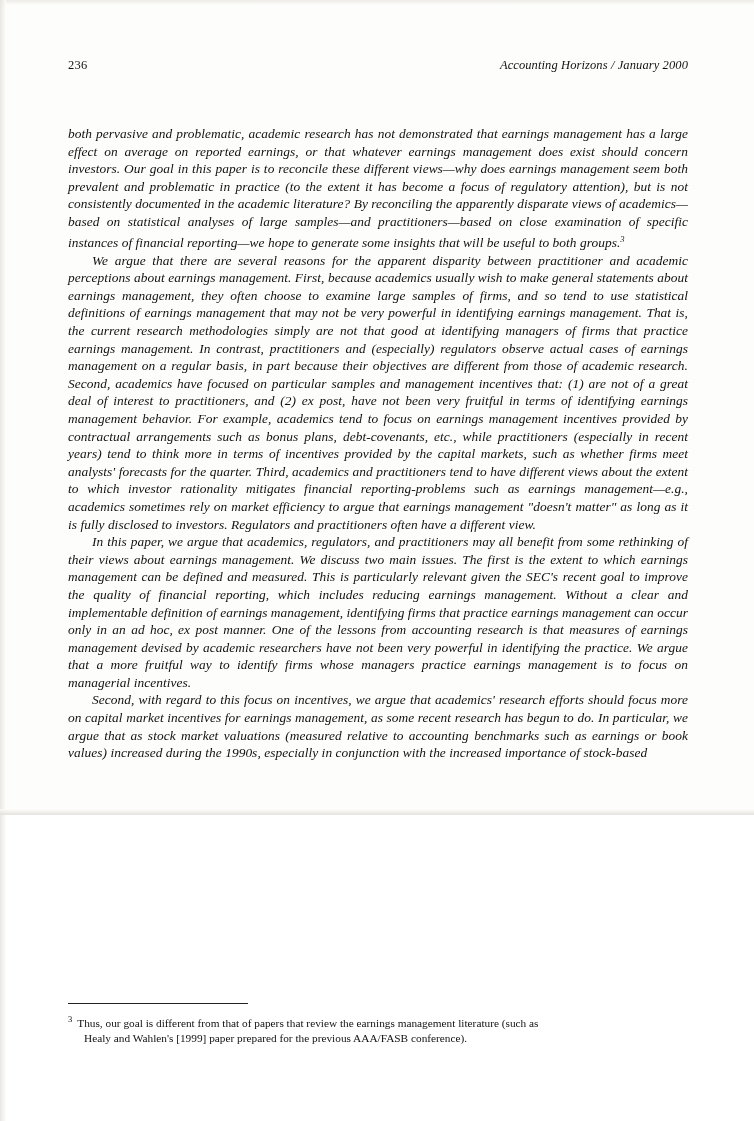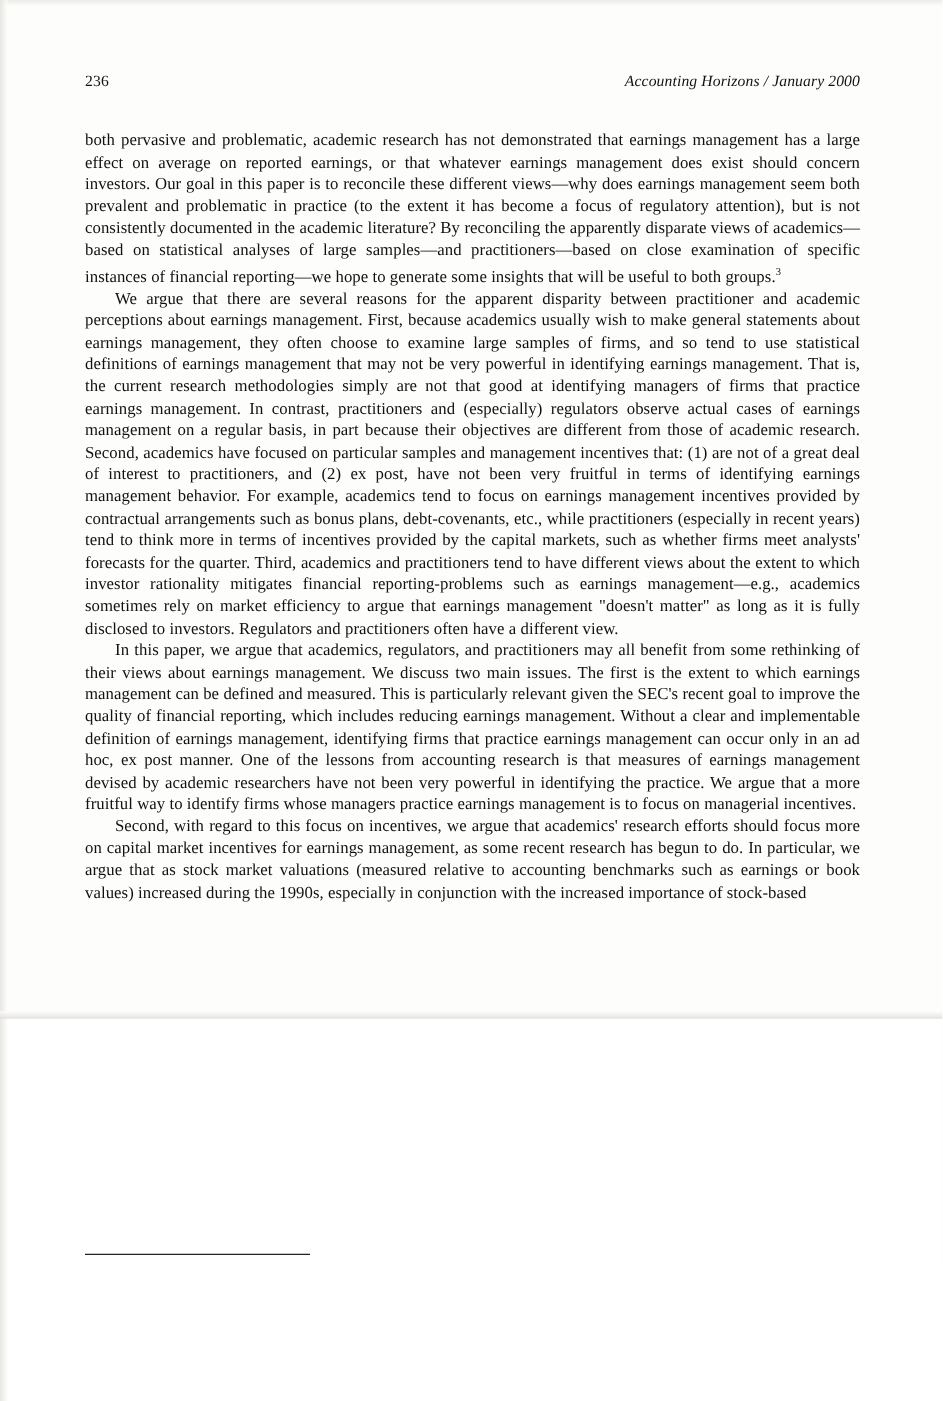--- a/index.html
+++ b/index.html
@@ -39,22 +39,23 @@
     letter-spacing: 0.2px;
   }
   .journal-ref {
     font-style: italic;
     font-size: 12.5px;
     letter-spacing: 0.1px;
   }
   .body-col {
     position: absolute;
     left: 68px;
-    top: 103px;
+    top: 125px;
     width: 620px;
+    font-style: italic;
   }
   p.para {
     margin: 0;
     font-size: 13.4px;
     line-height: 17.6px;
     text-align: justify;
     text-justify: inter-word;
     hyphens: none;
     letter-spacing: 0.05px;
   }
@@ -133,14 +134,18 @@
 
   <div class="body-col">
     <p class="para"><span>both pervasive and problematic, academic research has not demonstrated that earnings management has a large effect on average on reported earnings, or that whatever earnings management does exist should concern investors. Our goal in this paper is to reconcile these different views—why does earnings management seem both prevalent and problematic in practice (to the extent it has become a focus of regulatory attention), but is not consistently documented in the academic literature? By reconciling the apparently disparate views of academics—based on statistical analyses of large samples—and practitioners—based on close examination of specific instances of financial reporting—we hope to generate some insights that will be useful to both groups.</span><sup class="fn-ref">3</sup></p>
     <p class="para indent">We argue that there are several reasons for the apparent disparity between practitioner and academic perceptions about earnings management. First, because academics usually wish to make general statements about earnings management, they often choose to examine large samples of firms, and so tend to use statistical definitions of earnings management that may not be very powerful in identifying earnings management. That is, the current research methodologies simply are not that good at identifying managers of firms that practice earnings management. In contrast, practitioners and (especially) regulators observe actual cases of earnings management on a regular basis, in part because their objectives are different from those of academic research. Second, academics have focused on particular samples and management incentives that: (1) are not of a great deal of interest to practitioners, and (2) ex post, have not been very fruitful in terms of identifying earnings management behavior. For example, academics tend to focus on earnings management incentives provided by contractual arrangements such as bonus plans, debt-covenants, etc., while practitioners (especially in recent years) tend to think more in terms of incentives provided by the capital markets, such as whether firms meet analysts' forecasts for the quarter. Third, academics and practitioners tend to have different views about the extent to which investor rationality mitigates financial reporting-problems such as earnings management—e.g., academics sometimes rely on market efficiency to argue that earnings management "doesn't matter" as long as it is fully disclosed to investors. Regulators and practitioners often have a different view.</p>
     <p class="para indent">In this paper, we argue that academics, regulators, and practitioners may all benefit from some rethinking of their views about earnings management. We discuss two main issues. The first is the extent to which earnings management can be defined and measured. This is particularly relevant given the SEC's recent goal to improve the quality of financial reporting, which includes reducing earnings management. Without a clear and implementable definition of earnings management, identifying firms that practice earnings management can occur only in an ad hoc, ex post manner. One of the lessons from accounting research is that measures of earnings management devised by academic researchers have not been very powerful in identifying the practice. We argue that a more fruitful way to identify firms whose managers practice earnings management is to focus on managerial incentives.</p>
     <p class="para indent">Second, with regard to this focus on incentives, we argue that academics' research efforts should focus more on capital market incentives for earnings management, as some recent research has begun to do. In particular, we argue that as stock market valuations (measured relative to accounting benchmarks such as earnings or book values) increased during the 1990s, especially in conjunction with the increased importance of stock-based</p>
   </div>
 
   <div class="footnote-rule"></div>
 
+  <div class="footnote">
+    <span class="fn-marker">3</span><span class="footnote-text">Thus, our goal is different from that of papers that review the earnings management literature (such as</span>
+    <span class="fn-line2">Healy and Wahlen's [1999] paper prepared for the previous AAA/FASB conference).</span>
+  </div>
 
 </div>
 
 </body></html>

